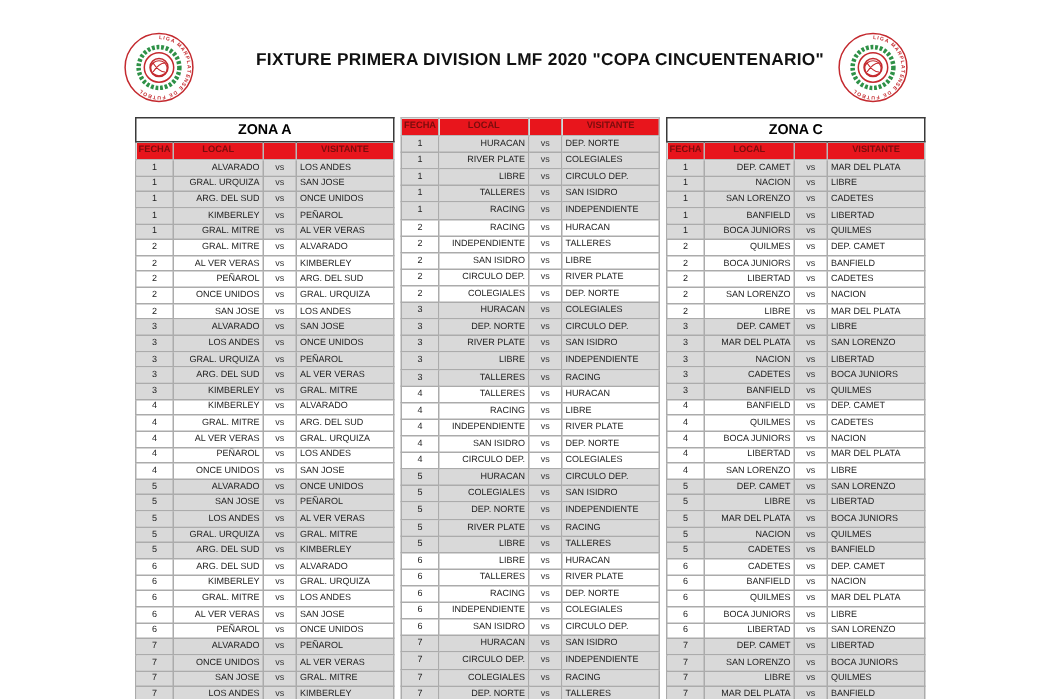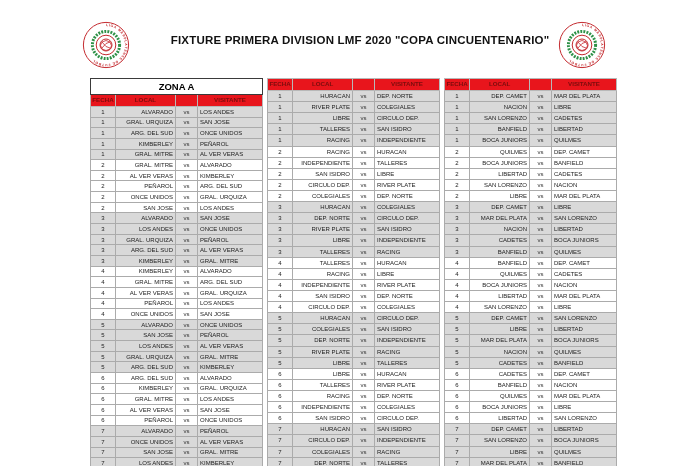--- a/index.html
+++ b/index.html
@@ -520,20 +520,23 @@
   </table>
 
   <table class="zone-table">
     <colgroup>
         <col style="width:25px">
         <col style="width:60px">
         <col style="width:22px">
         <col style="width:65px">
       </colgroup>
     <thead>
+      <tr class="zone-title-row">
+        <td colspan="4">ZONA C</td>
+      </tr>
       <tr class="col-head-row">
         <td>FECHA</td>
         <td>LOCAL</td>
         <td></td>
         <td>VISITANTE</td>
       </tr>
     </thead>
     <tbody>
         <tr class="odd-group">
           <td class="fecha">1</td>

